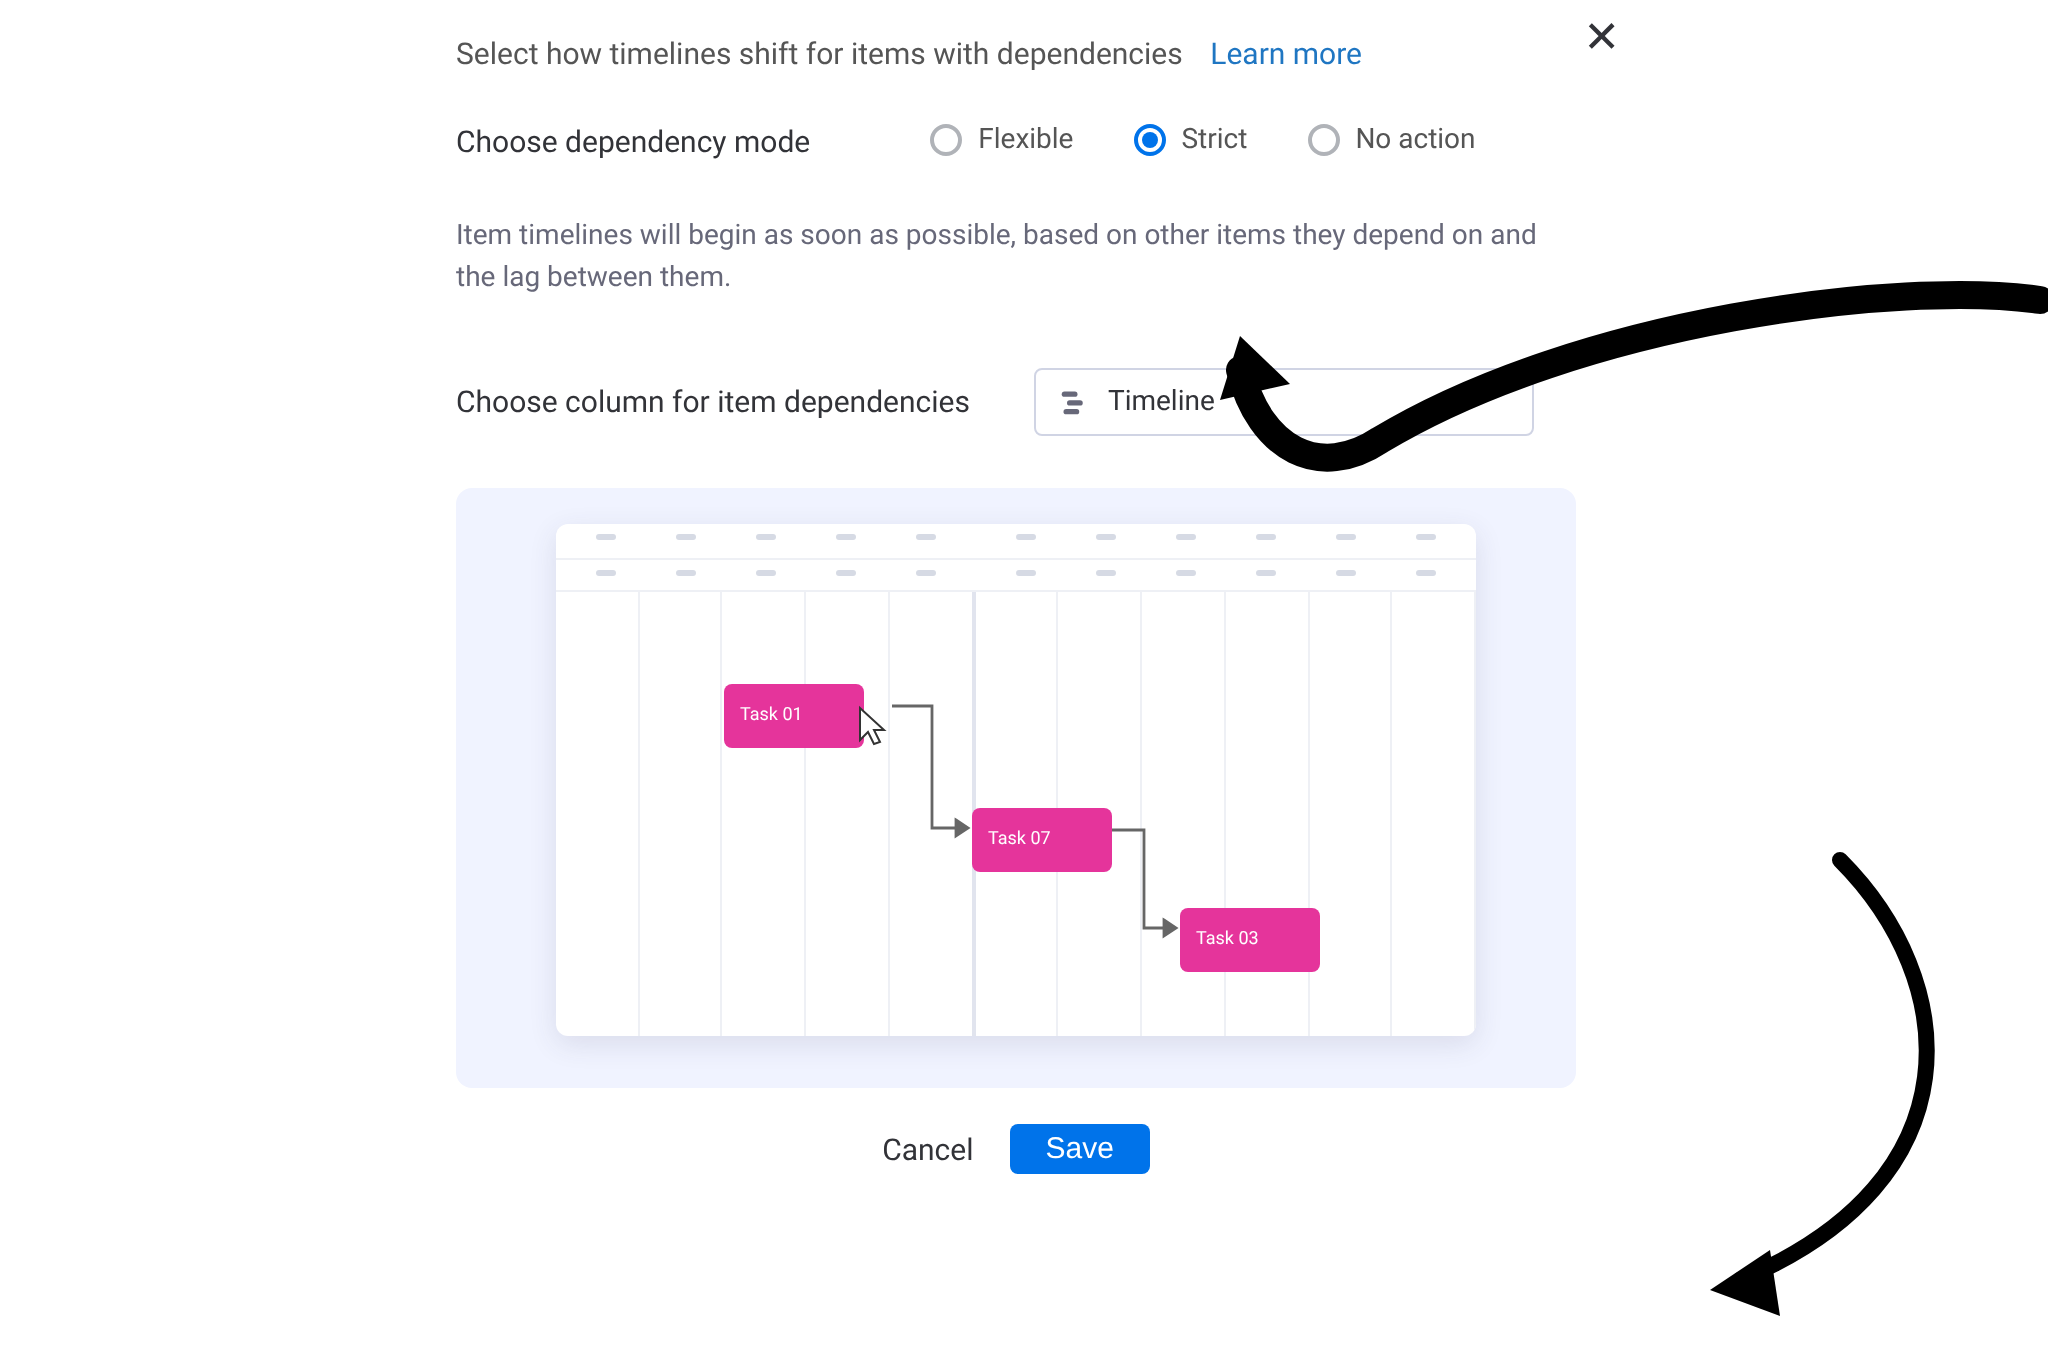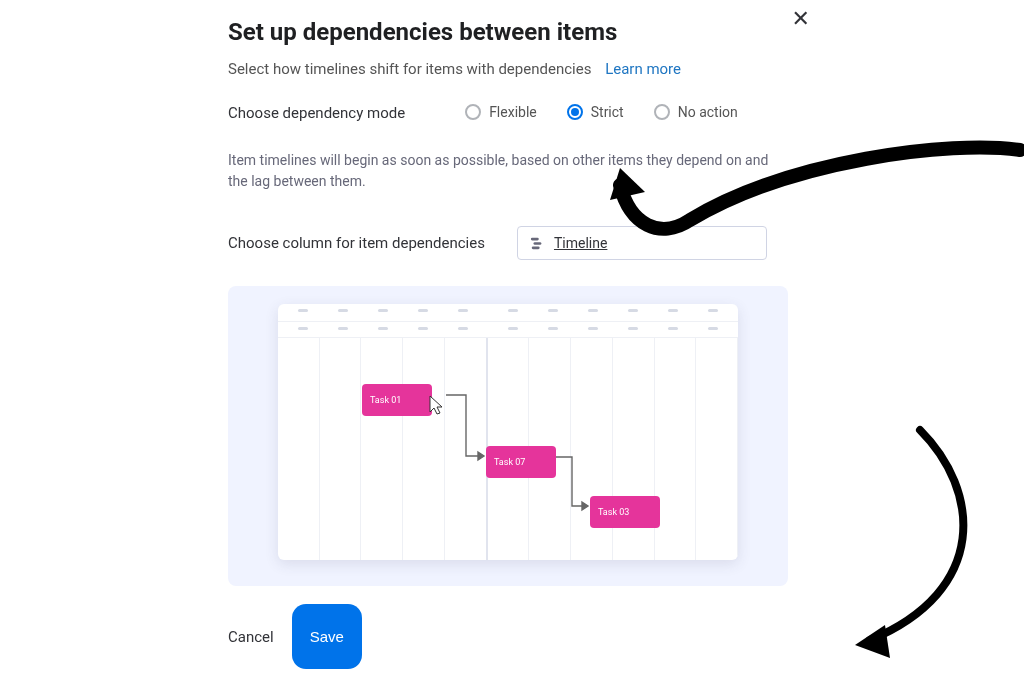--- a/index.html
+++ b/index.html
@@ -105,21 +105,20 @@
       border: 1px solid #d0d4e4;
       border-radius: 4px;
       padding: 8px 12px;
       display: flex;
       align-items: center;
       gap: 10px;
       width: 250px;
       cursor: pointer;
       font-size: 14px;
       color: #323338;
-      text-decoration: underline;
     }
     .dd-icon {
       width: 14px;
       height: 14px;
     }
     .preview {
       background: #f0f3ff;
       border-radius: 8px;
       padding: 22px 34px 30px 34px;
       width: 560px;
@@ -159,51 +158,50 @@
       align-items:center;
       padding:0 8px;
       color:#fff;
       font-size:9px;
       white-space:nowrap;
     }
     .arrow-conn { position:absolute; stroke:#666; stroke-width:1.4; fill:none;}
     .cursor-icon { position:absolute; width:20px; height:22px;}
     .actions {
       display:flex;
-      justify-content:flex-start;
+      justify-content:center;
       align-items:center;
       gap:18px;
       margin-top:18px;
       width:560px;
     }
     .cancel {
       font-size:15px;
       color:#323338;
       cursor:pointer;
     }
     .save {
       background:#0073ea;
       color:#fff;
       font-size:15px;
-      padding:24px 18px;
+      padding:4px 18px;
       border:none;
-      border-radius:14px;
+      border-radius:4px;
       cursor:pointer;
     }
     
     .anno { position:absolute; pointer-events:none; }
   </style>
 </head>
 <body>
 
 <div class="modal">
 
   <span class="close-x">✕</span>
 
-  <h1 class="title">Set up dependencies between items</h1>
 
   <div class="subtitle-row">
     <span>Select how timelines shift for items with dependencies</span>
     <a href="#">Learn more</a>
   </div>
 
   <div class="mode-row">
     <span class="mode-label">Choose dependency mode</span>
     <div class="radio-group">
       <div class="radio-opt">

